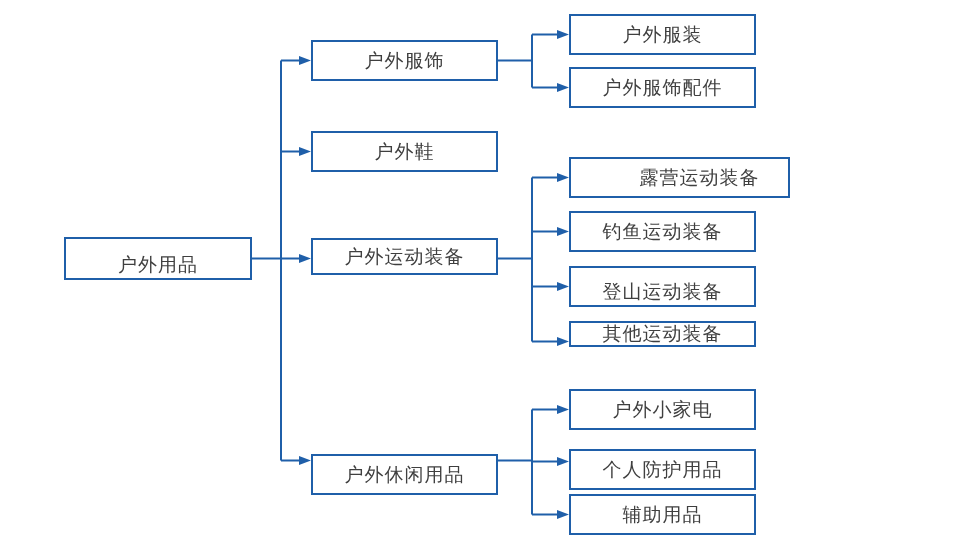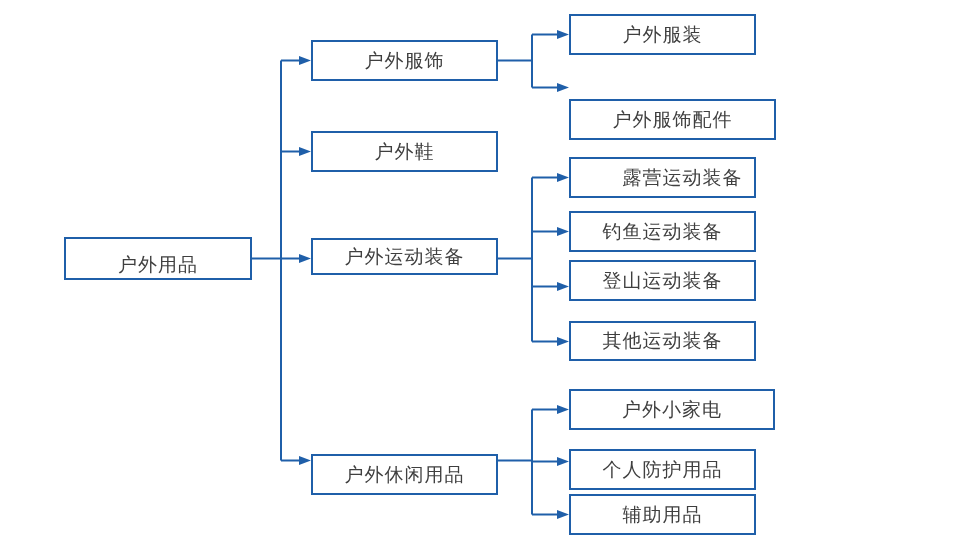--- a/index.html
+++ b/index.html
@@ -114,38 +114,38 @@
   <div class="node" style="left:311px;top:238px;width:187px;height:37px;">
     <span class="node-label">户外运动装备</span>
   </div>
   <div class="node" style="left:311px;top:440px;width:187px;height:41px;margin-top:14px;">
     <span class="node-label">户外休闲用品</span>
   </div>
 
   <div class="node" style="left:569px;top:14px;width:187px;height:41px;">
     <span class="node-label">户外服装</span>
   </div>
-  <div class="node" style="left:569px;top:67px;width:207px;height:41px;margin-top:32px;">
+  <div class="node" style="left:569px;top:67px;width:187px;height:41px;">
     <span class="node-label">户外服饰配件</span>
   </div>
 
-  <div class="node" style="left:569px;top:157px;width:187px;height:41px;padding-left:40px;">
+  <div class="node" style="left:569px;top:157px;width:221px;height:41px;padding-left:40px;">
     <span class="node-label">露营运动装备</span>
   </div>
   <div class="node" style="left:569px;top:211px;width:187px;height:41px;">
     <span class="node-label">钓鱼运动装备</span>
   </div>
-  <div class="node" style="left:569px;top:260px;width:187px;height:41px;">
+  <div class="node" style="left:569px;top:266px;width:187px;height:41px;align-items:flex-end;">
     <span class="node-label">登山运动装备</span>
   </div>
-  <div class="node" style="left:569px;top:321px;width:187px;height:40px;">
+  <div class="node" style="left:569px;top:321px;width:187px;height:26px;">
     <span class="node-label">其他运动装备</span>
   </div>
 
-  <div class="node" style="left:569px;top:389px;width:206px;height:41px;">
+  <div class="node" style="left:569px;top:389px;width:187px;height:41px;">
     <span class="node-label">户外小家电</span>
   </div>
   <div class="node" style="left:569px;top:441px;width:187px;height:41px;margin-top:8px;">
     <span class="node-label">个人防护用品</span>
   </div>
   <div class="node" style="left:569px;top:494px;width:187px;height:41px;">
     <span class="node-label">辅助用品</span>
   </div>
 
 </div>

